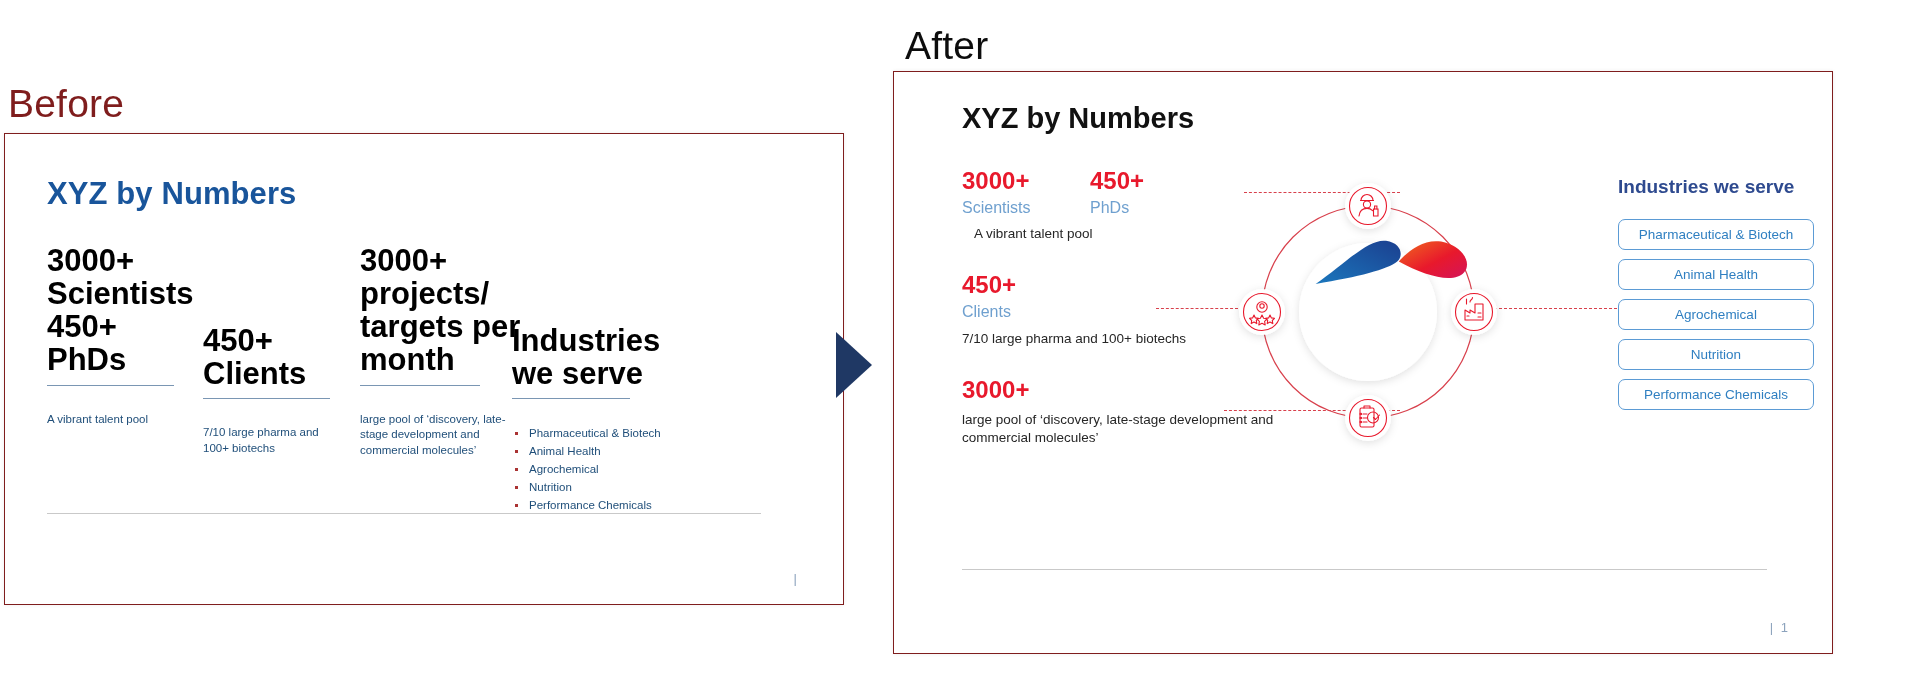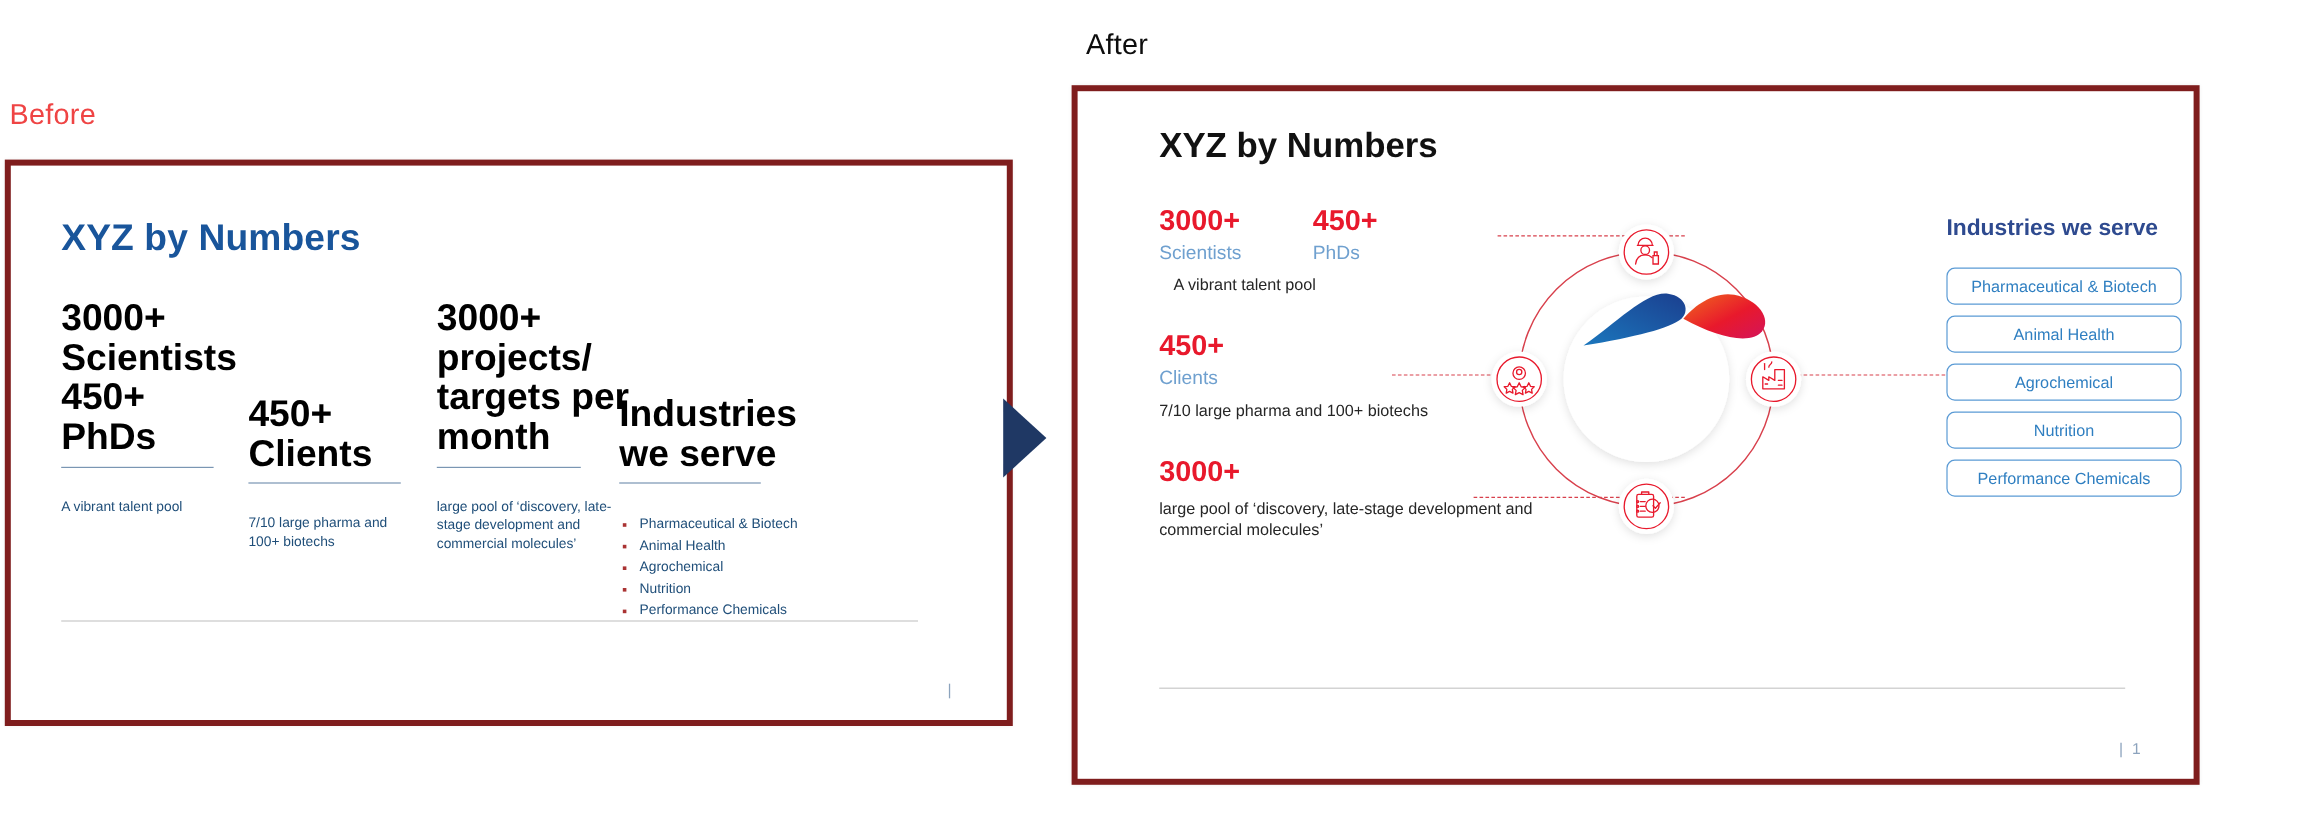--- a/index.html
+++ b/index.html
@@ -8,32 +8,32 @@
     width: 1920px; height: 690px;
     background: #ffffff;
     font-family: "Liberation Sans", sans-serif;
     overflow: hidden;
   }
   .stage { position: relative; width: 1920px; height: 690px; background:#fff; }
 
   
   .section-label {
     position: absolute;
-    font-size: 24px;
+    font-size: 39px;
     font-weight: 400;
     letter-spacing: 0.2px;
   }
-  #label-before { left: 8px; top: 82px; color: #ef4444; }
+  #label-before { left: 8px; top: 82px; color: #7f1d1d; }
   #label-after  { left: 905px; top: 24px; color: #0d0d0d; }
 
   
   .slide {
     position: absolute;
     background: #ffffff;
-    border: 5px solid #7f1d1d;
+    border: 1px solid #7f1d1d;
     box-shadow: 0 0 4px rgba(0,0,0,0.07);
   }
   #slide-before { left: 4px; top: 133px; width: 840px; height: 472px; }
   #slide-after  { left: 893px; top: 71px; width: 940px; height: 583px; }
 
   
   #before-title {
     position: absolute; left: 42px; top: 42px;
     font-size: 31px; font-weight: bold; color: #19559b;
     letter-spacing: 0.1px;

